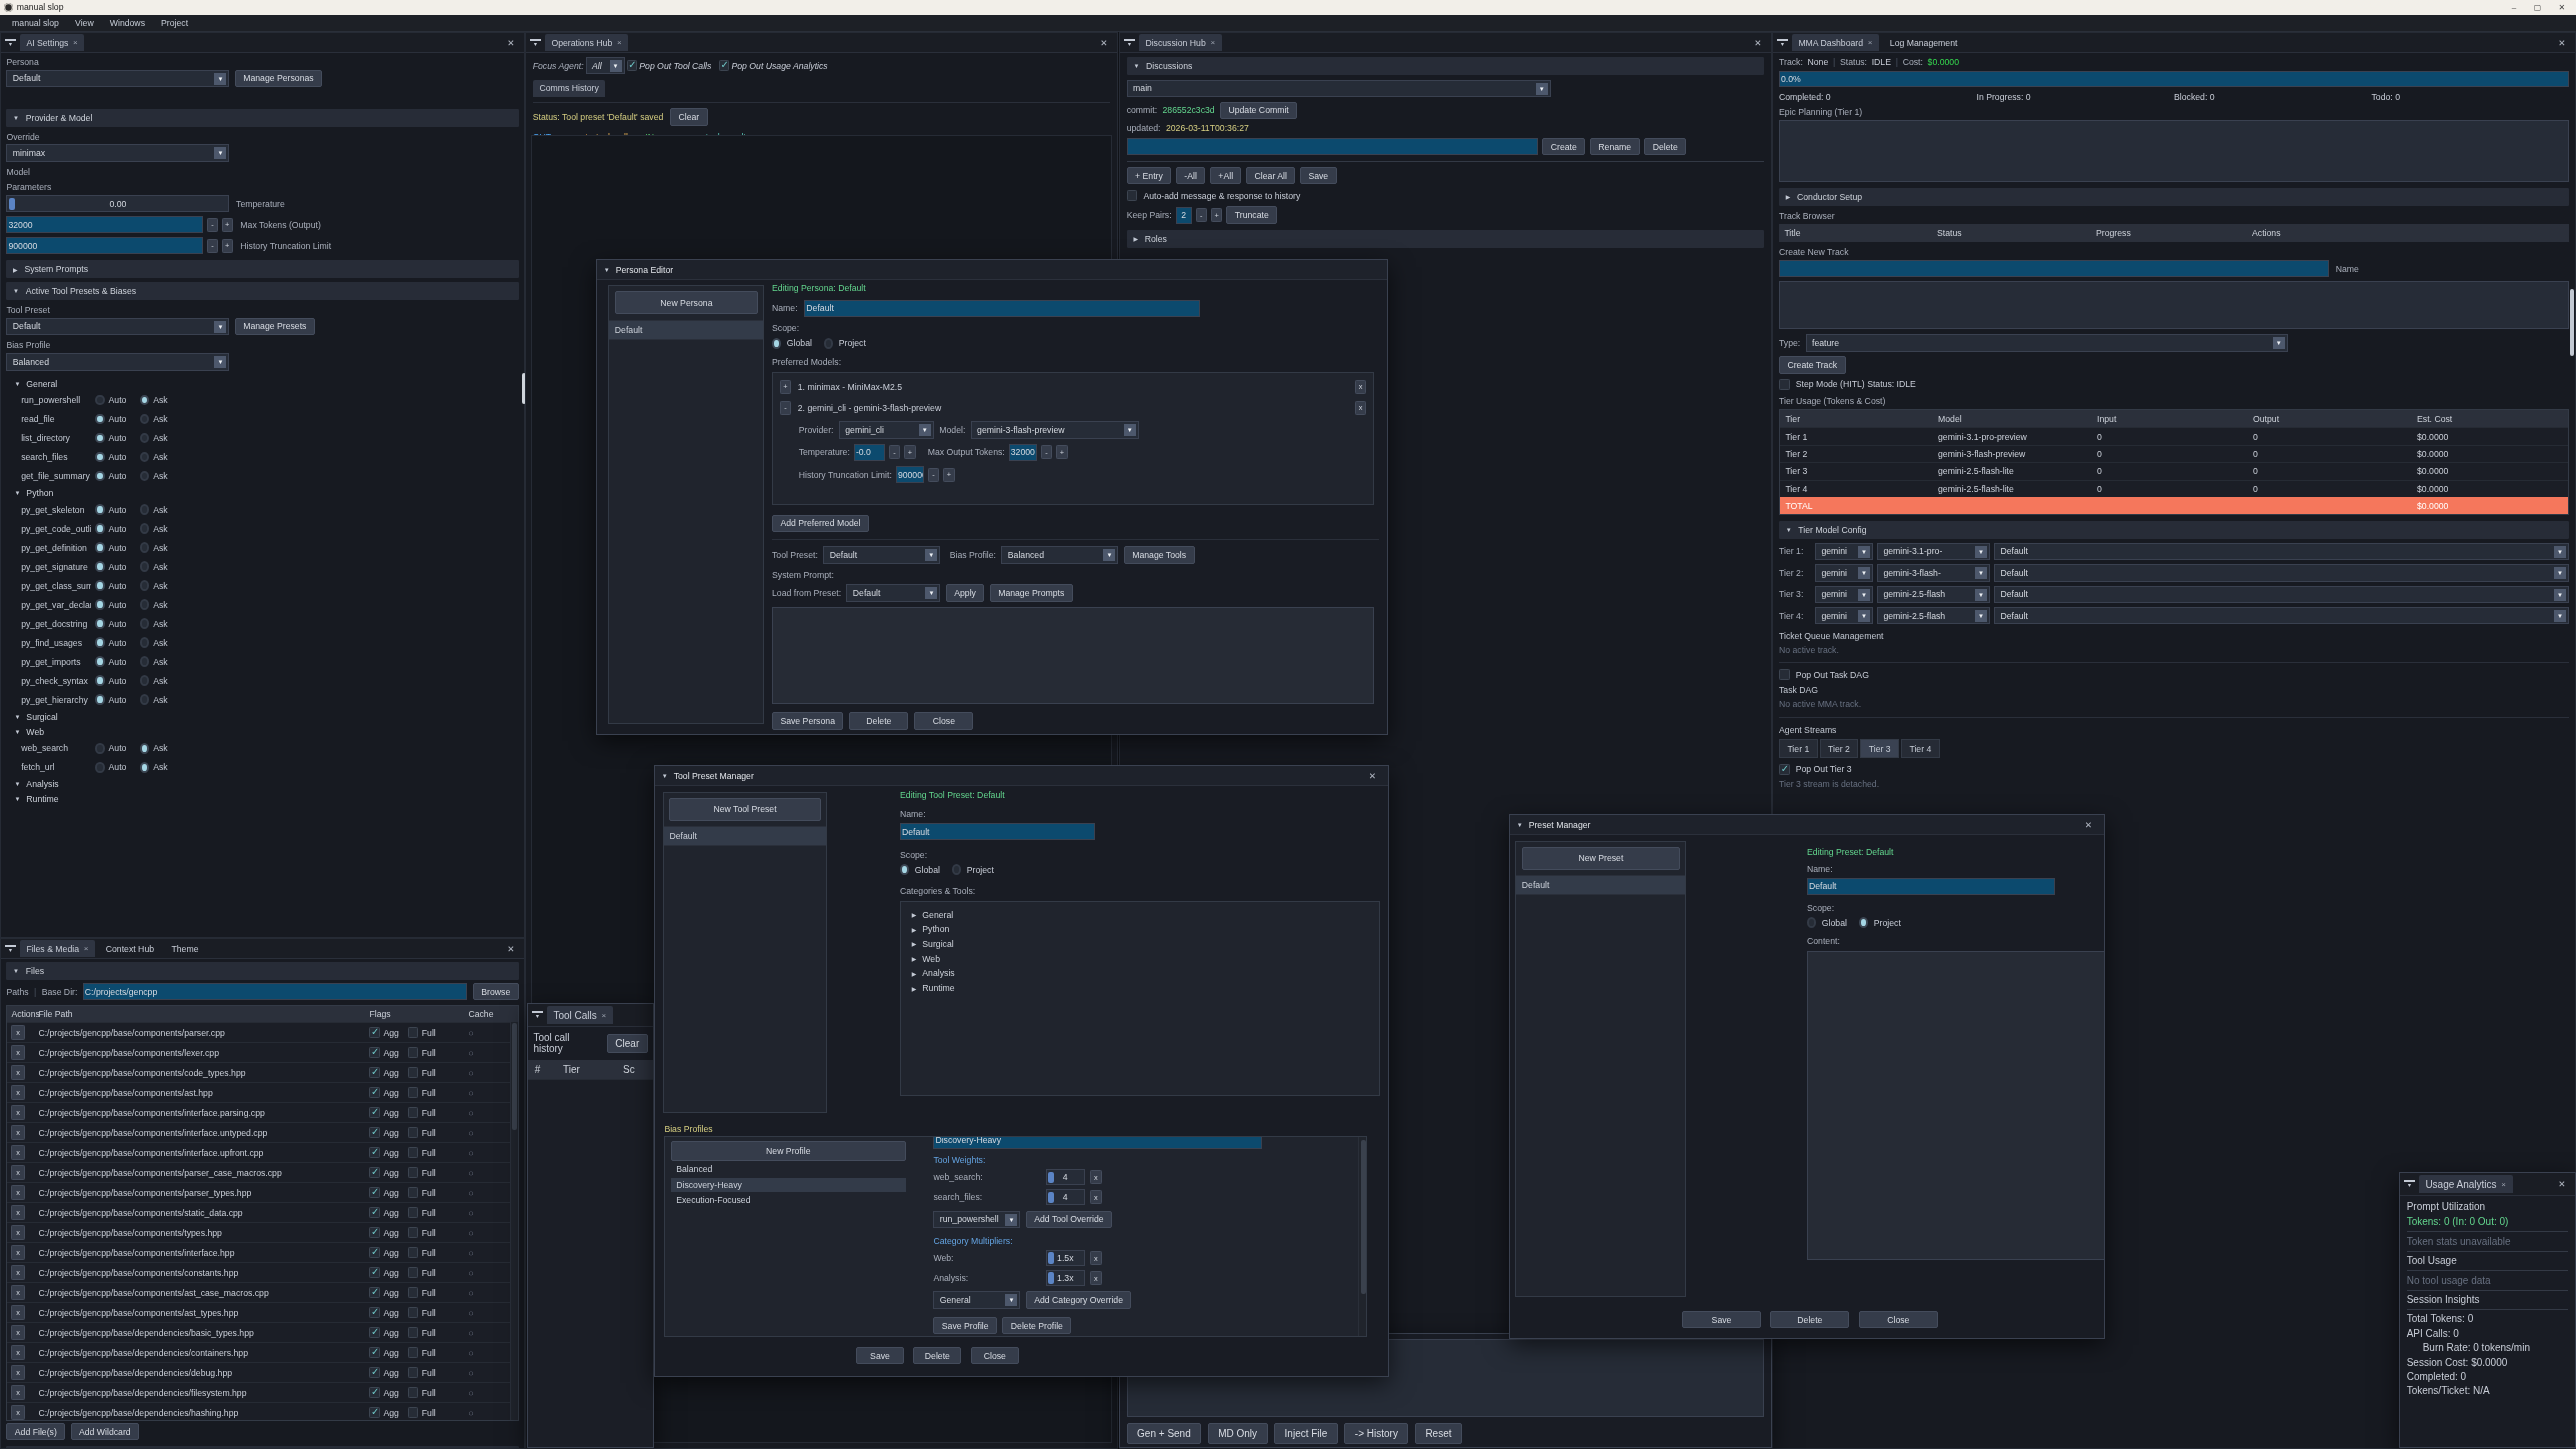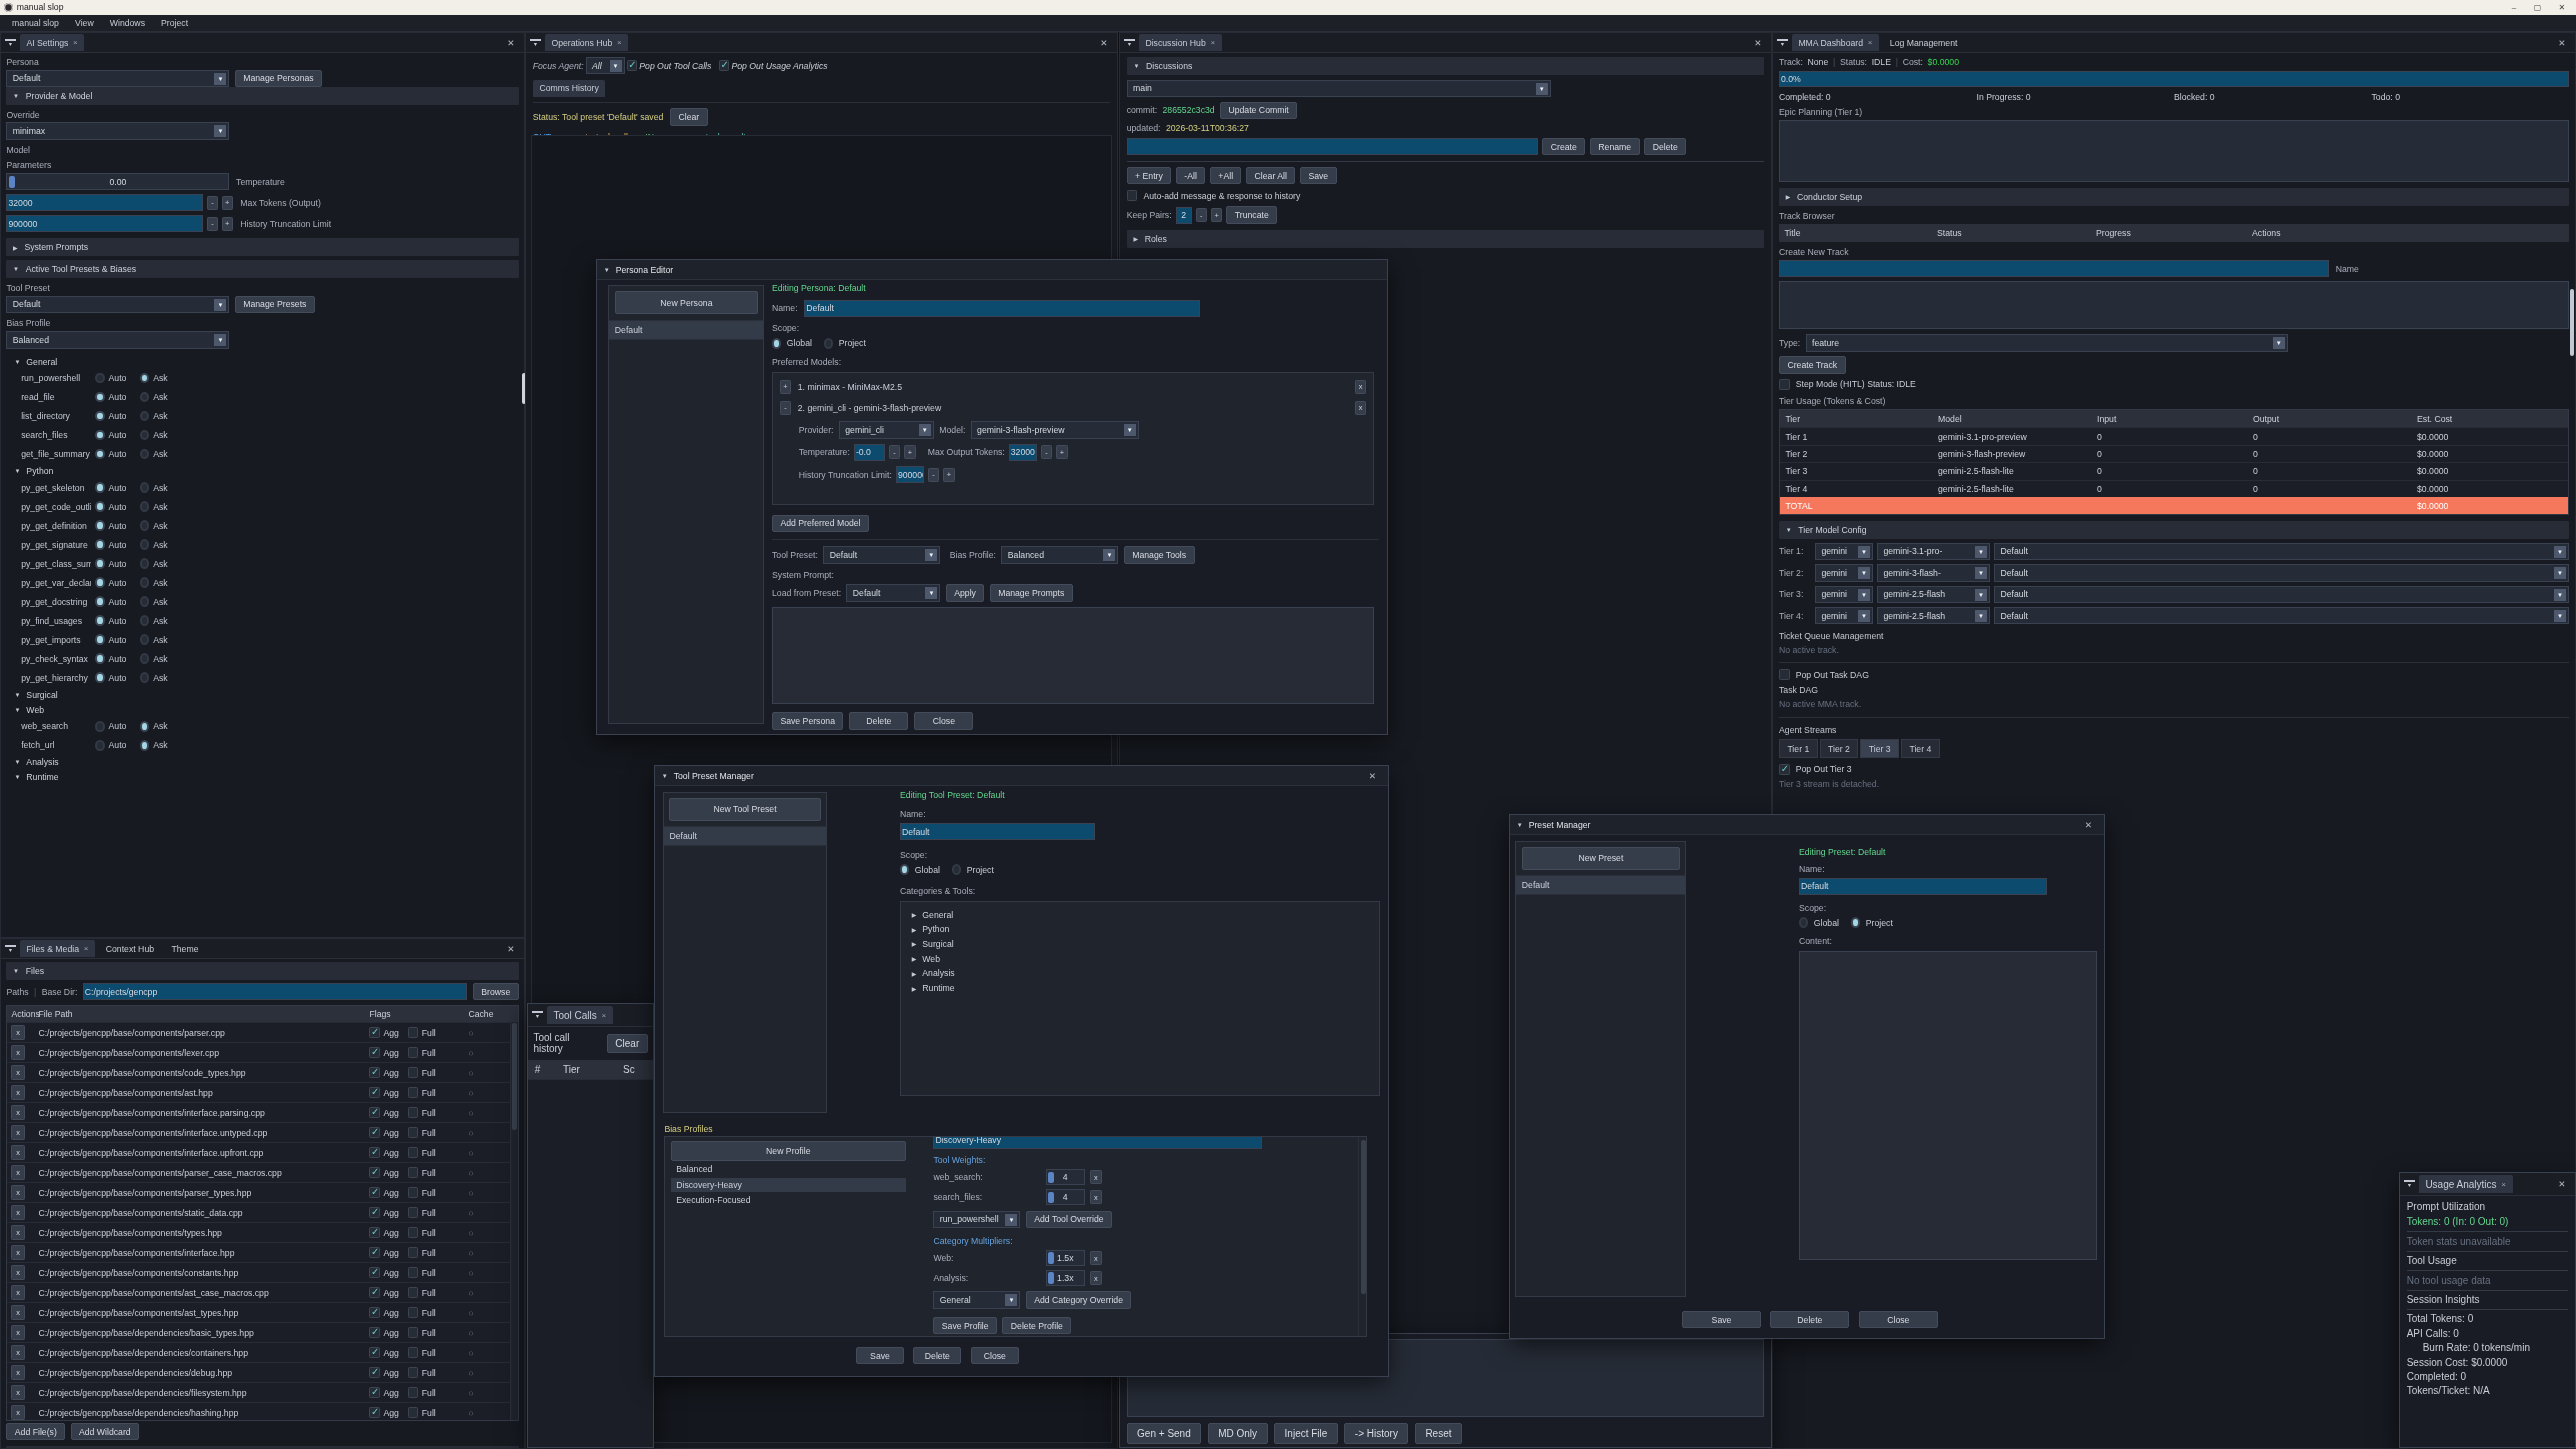--- a/index.html
+++ b/index.html
@@ -118,21 +118,21 @@
           <span class="x">×</span>
         </span>
     <span class="panelclose">✕</span>
   </div>
   <div style="padding:4px 5.4px;">
     <div class="lbl">Persona</div>
     <div class="row" style="margin-top:2.7px;gap:5.4px;">
       <div class="sel" style="width:223px;">Default</div>
       <span class="btn">Manage Personas</span>
     </div>
-    <div class="bar" style="margin-top:0;">
+    <div class="bar" style="margin-top:22px;">
       <span class="caret">▼</span>
       <span>Provider &amp; Model</span>
     </div>
     <div class="lbl" style="margin-top:4.7px;">Override</div>
     <div class="sel" style="width:223px;margin-top:2.7px;">minimax</div>
     <div class="lbl" style="margin-top:4.7px;">Model</div>
     <div class="lbl" style="margin-top:5.4px;">Parameters</div>
     <div class="row" style="margin-top:3.4px;gap:6.7px;">
       <div class="slider" style="width:223px;">
         <span class="thumb"></span>
@@ -1209,21 +1209,21 @@
     <span class="panelclose">✕</span>
   </div>
   <div class="abs listbox" style="left:5.4px;top:25.5px;width:171px;height:456px;padding:5.4px;">
     <div class="btn" style="width:100%;height:23px;">New Preset</div>
     
       <div class="li selected" style="height:20px;margin:5.4px -5.4px 0;border-top:0.7px solid #2a2f3a;border-bottom:0.7px solid #2a2f3a;">
           <span>Default</span>
         </div>
     
   </div>
-  <div class="abs" style="left:289px;top:32px;width:301px;">
+  <div class="abs" style="left:297px;top:32px;width:301px;">
     <div class="green">Editing Preset: Default</div>
     <div class="lbl" style="margin-top:6.7px;">Name:</div>
     <div class="inp" style="width:248px;margin-top:4px;">Default</div>
     <div class="lbl" style="margin-top:8px;">Scope:</div>
     <div class="row" style="margin-top:4.7px;gap:5.4px;">
       <span class="rdo"></span>
       <span>Global</span>
       <span class="rdo on" style="margin-left:6.7px;"></span>
       <span>Project</span>
     </div>

